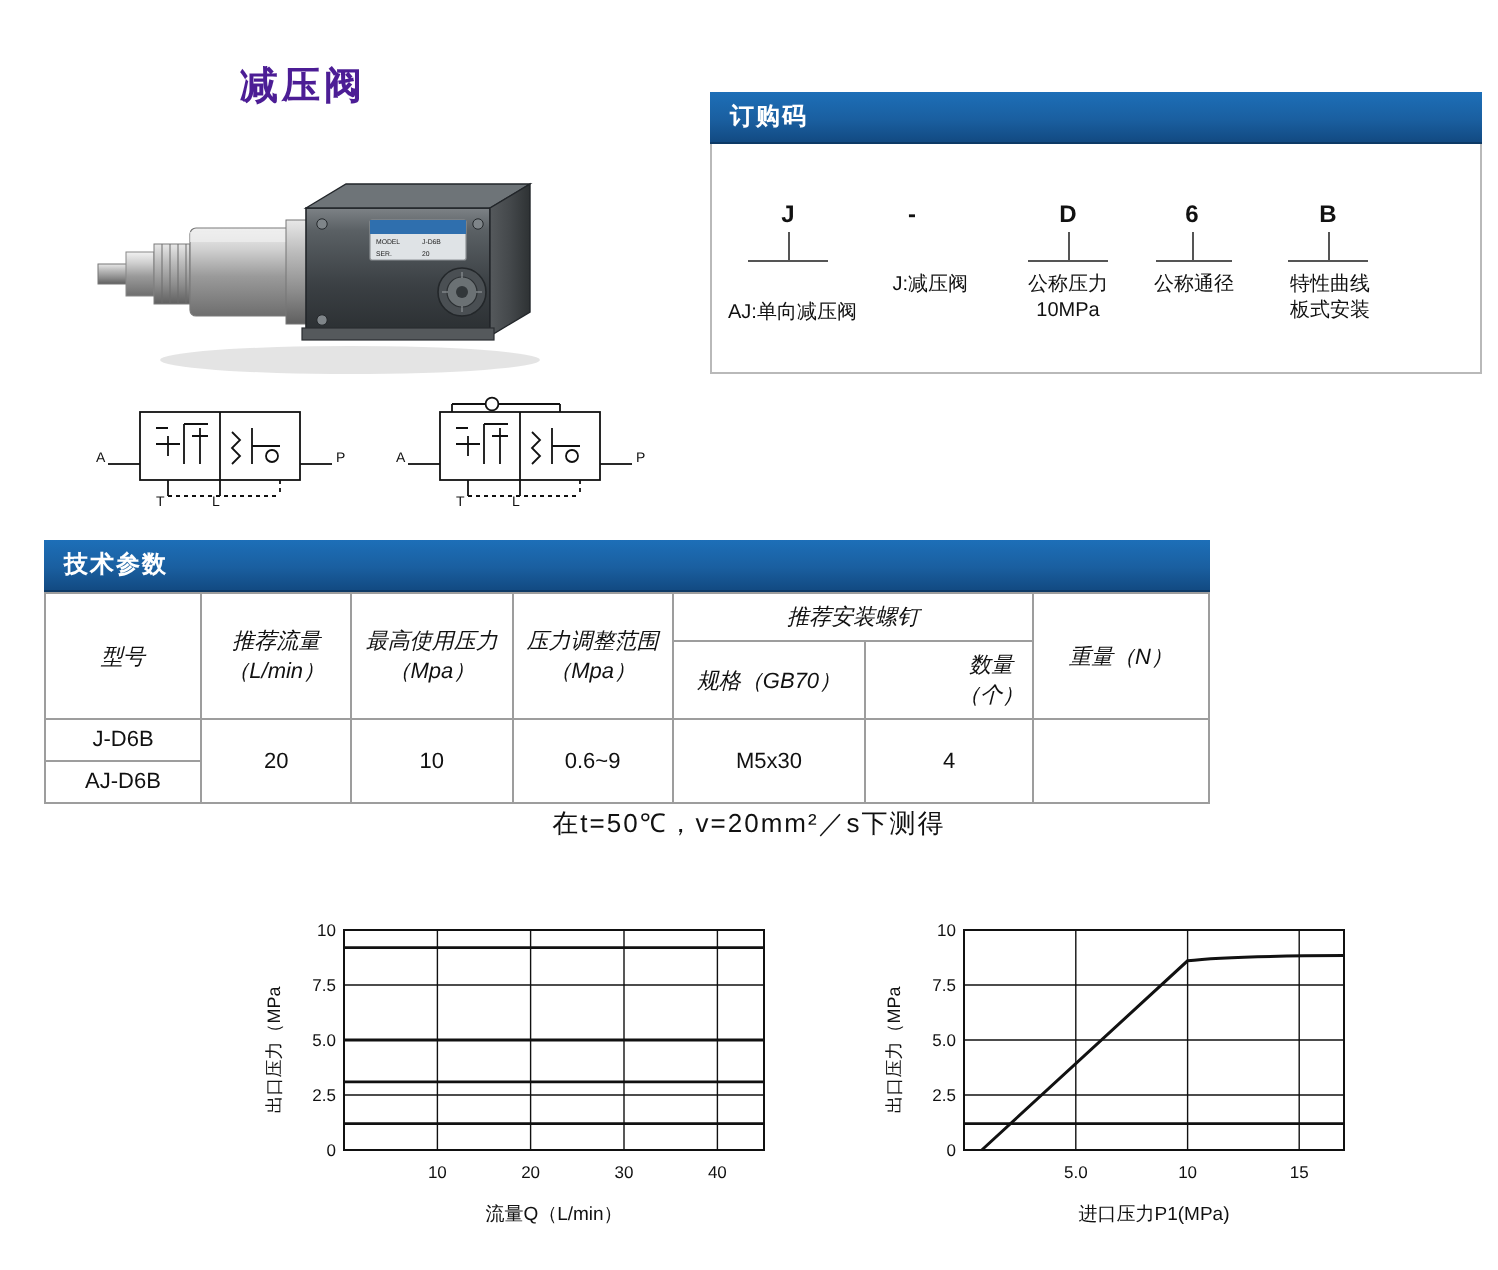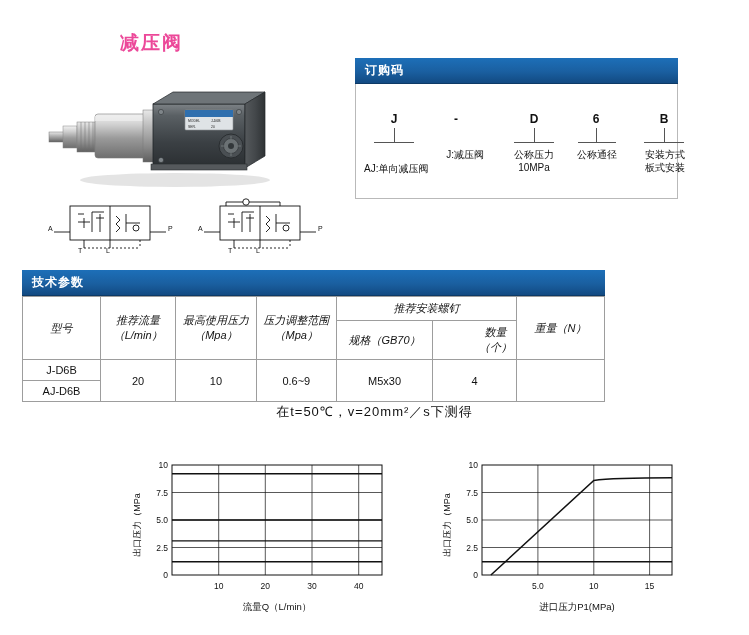--- a/index.html
+++ b/index.html
@@ -14,42 +14,42 @@
     font-size: 11px;
   }
 
   
   .page-title {
     position: absolute;
     left: 120px; top: 30px;
     font-size: 19px;
     font-weight: bold;
     letter-spacing: 2px;
-    color: #ec4899;
+    color: #4c1d95;
   }
 
   
   .photo {
     position: absolute;
     left: 35px; top: 70px;
     width: 270px; height: 120px;
   }
 
   
   .symbols {
     position: absolute;
     left: 40px; top: 198px;
     width: 290px; height: 62px;
   }
 
   
   .order-panel {
     position: absolute;
-    left: 355px; top: 58px;
-    width: 323px;
+    left: 355px; top: 46px;
+    width: 386px;
   }
   .section-bar {
     background: linear-gradient(to bottom, #1d6fb8 0%, #1a5fa0 55%, #124a82 100%);
     color: #fff;
     font-weight: bold;
     font-size: 12px;
     padding: 4px 10px;
     letter-spacing: 1px;
     border-bottom: 1px solid #0d3a66;
   }
@@ -287,21 +287,21 @@
     <div class="oline-h" style="left:288px; top:58px; width:40px;"></div>
 
     <div class="odesc" style="left:8px; top:64px; width:120px; text-align:right;">J:减压阀</div>
     <div class="odesc" style="left:8px; top:78px; width:140px; text-align:left;">AJ:单向减压阀</div>
 
     <div class="odesc" style="left:138px; top:64px; width:80px;">公称压力</div>
     <div class="odesc" style="left:138px; top:77px; width:80px;">10MPa</div>
 
     <div class="odesc" style="left:212px; top:64px; width:58px;">公称通径</div>
 
-    <div class="odesc" style="left:278px; top:64px; width:62px;">安装方式</div>
+    <div class="odesc" style="left:278px; top:64px; width:62px;">特性曲线</div>
     <div class="odesc" style="left:278px; top:77px; width:62px;">板式安装</div>
   </div>
 </div>
 
 <div class="tech-wrap">
   <div class="section-bar">技术参数</div>
   <table class="tech">
     <tbody>
         <tr>
       <th class="model-col" rowspan="2">型号</th>

